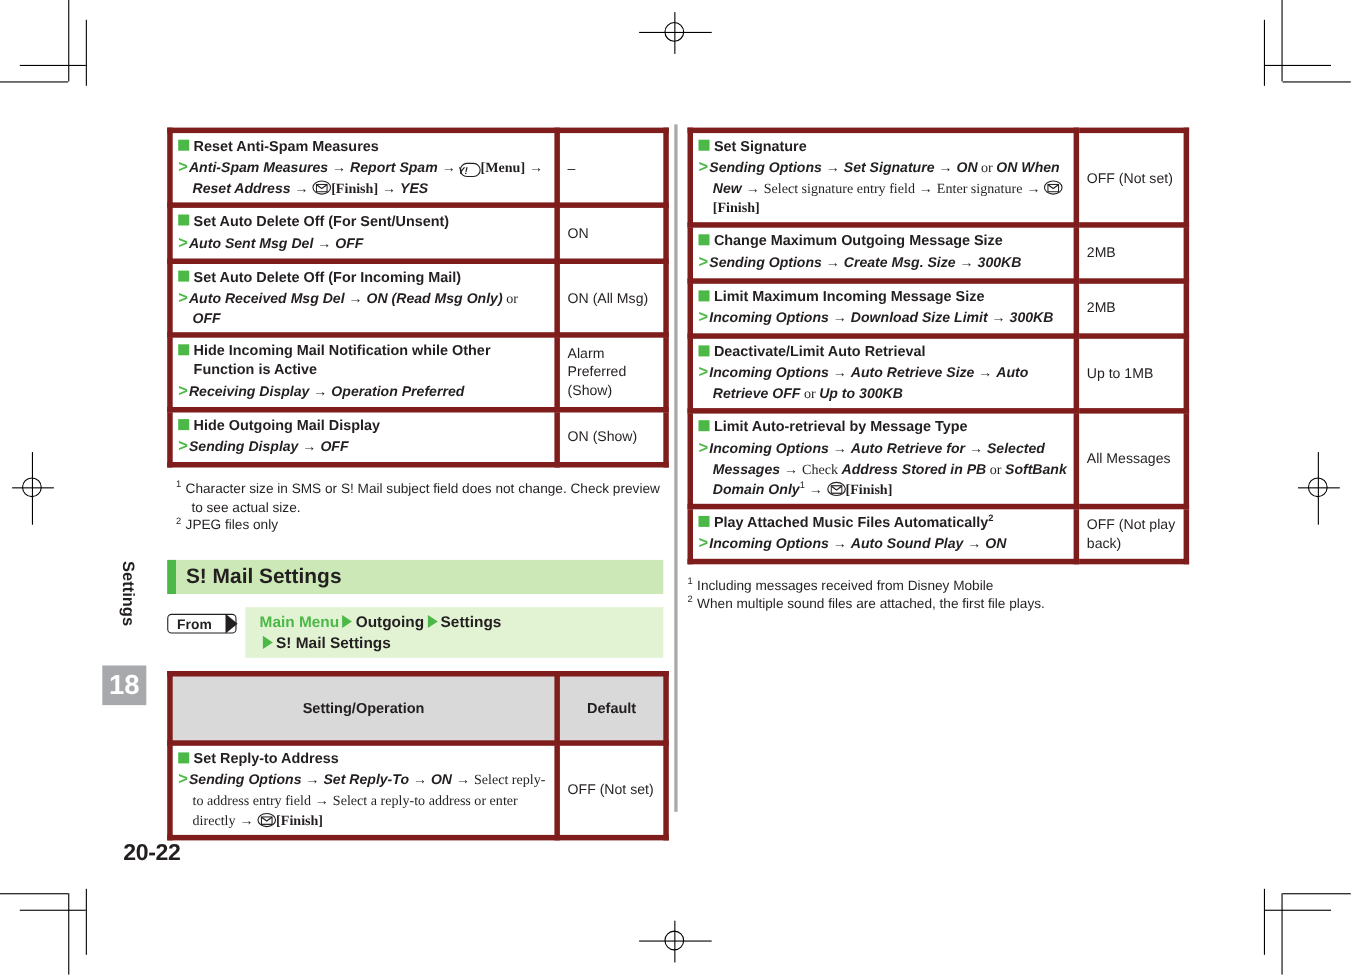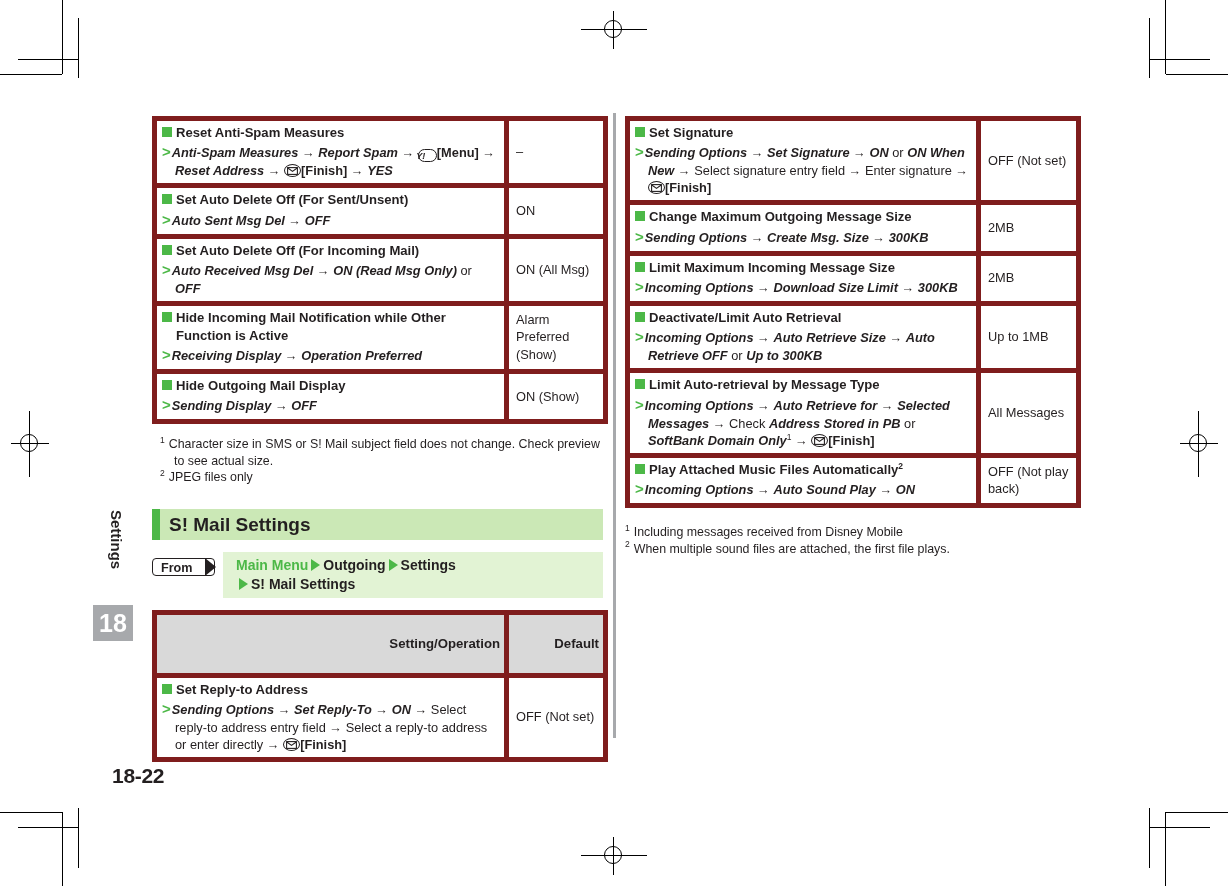--- a/index.html
+++ b/index.html
@@ -88,21 +88,21 @@
   }
   .tbl td, .tbl th {
     border: 5px solid #7f1d1d;
     vertical-align: top;
     padding: 3px 5px 4px 5px;
     font-size: 12.8px;
     line-height: 1.33;
   }
   .tbl th {
     background: #d9d9d9;
-    text-align: right;
+    text-align: center;
     font-weight: bold;
     font-size: 13.2px;
     vertical-align: middle;
     padding: 20px 4px;
     margin-top: 28px;
   }
   .c-def {
     vertical-align: middle !important;
     font-size: 12.6px;
     line-height: 1.28;
@@ -132,21 +132,21 @@
     font-size: 12.8px;
   }
   .gt {
     color: #4cb847;
     font-weight: bold;
     font-size: 15px;
     font-family: "Liberation Sans", sans-serif;
     margin-right: 1px;
   }
   .b { font-weight: bold; font-style: italic; }
-  .pl { font-style: normal; font-weight: normal; }
+  .pl { font-style: normal; font-weight: normal; font-family: Liberation Serif, serif; }
   .ar { font-style: normal; font-weight: normal; }
   sup { font-size: 8.5px; vertical-align: super; line-height: 0; }
 
   
   .key {
     display: inline-block;
     border: 1.4px solid #231f20;
     border-radius: 7px;
     padding: 0 3px;
     font-size: 9px;
@@ -280,21 +280,21 @@
       <div class="cy"></div>
   </div>
 
   <div class="col-divider"></div>
 
   <div class="chapter-tab">
     <div class="chapter-name">Settings</div>
     <div class="chapter-num">18</div>
   </div>
 
-  <div class="folio">18-22</div>
+  <div class="folio">20-22</div>
 
   <table class="tbl" id="t-left" style="left:152px;top:116px;width:451px;">
     <colgroup>
         <col style="width:352px;">
         <col style="width:99px;">
       </colgroup>
     <tbody>
         <tr>
           <td>
             <span class="hd"><span class="sq"></span>Reset Anti-Spam Measures</span>

